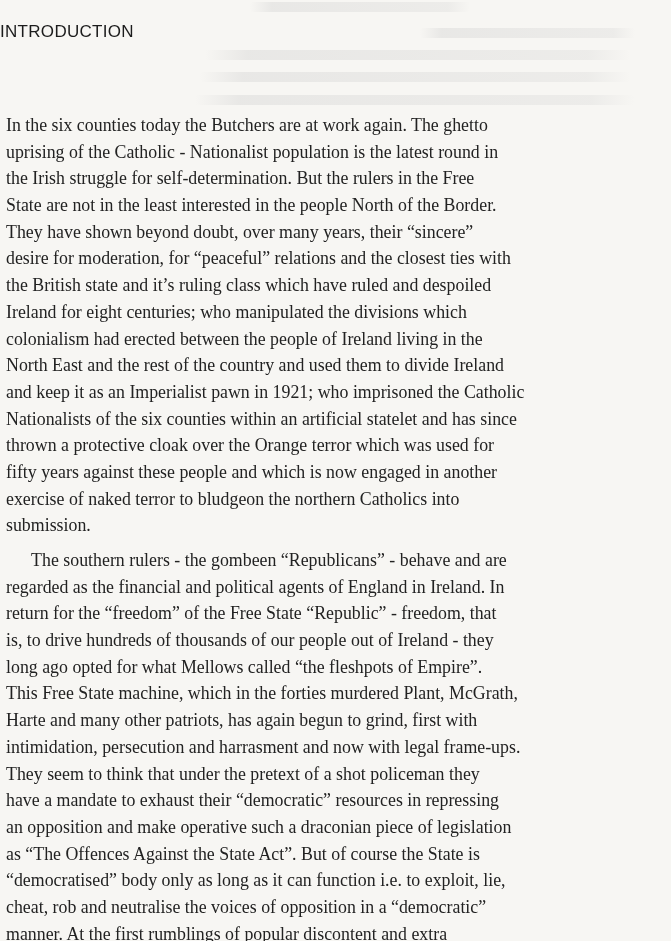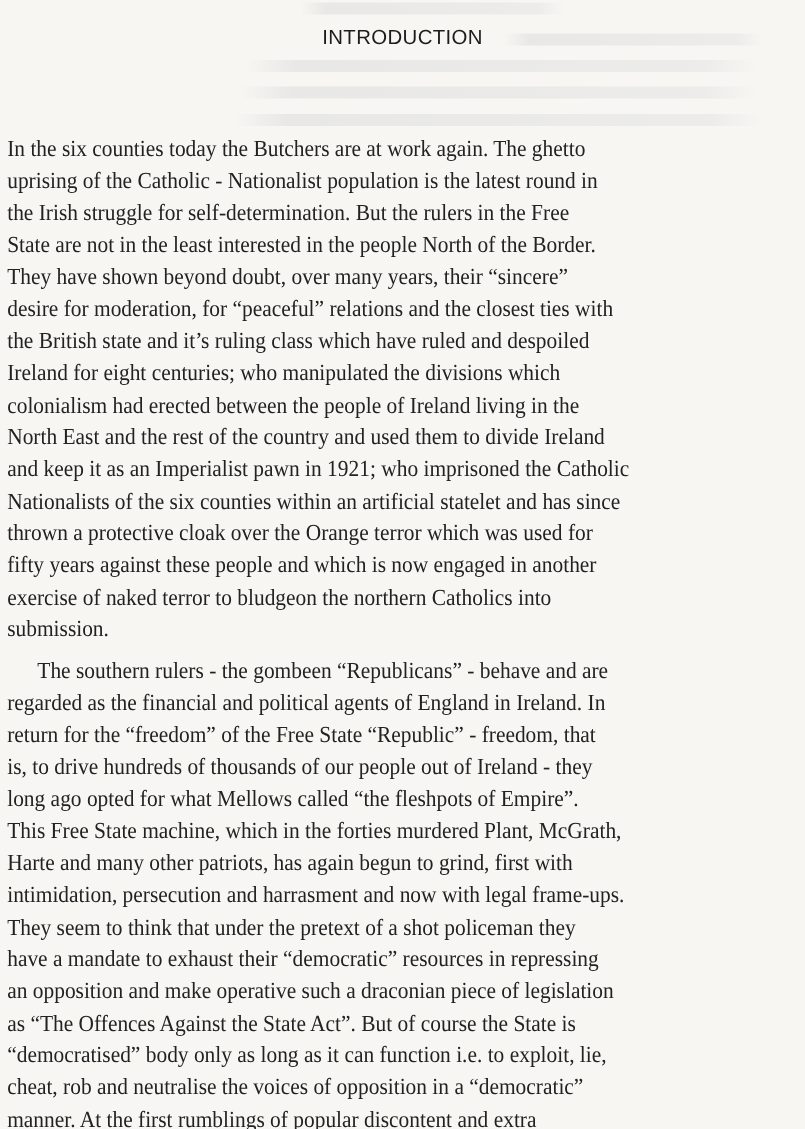--- a/index.html
+++ b/index.html
@@ -28,21 +28,20 @@
       left: 200px;
       height: 10px;
       background: linear-gradient(90deg, rgba(200,200,200,0) 0%, rgba(205,205,205,0.35) 10%, rgba(205,205,205,0.25) 90%, rgba(200,200,200,0) 100%);
       border-radius: 3px;
     }
     .title {
       position: absolute;
       top: 22px;
       left: 0;
       width: 100%;
-      text-align: center;
       font-family: "Liberation Sans", "DejaVu Sans", sans-serif;
       font-size: 17px;
       letter-spacing: 0.3px;
       color: #1c1c1c;
     }
     .content {
       position: absolute;
       top: 112px;
       left: 6px;
       width: 656px;

